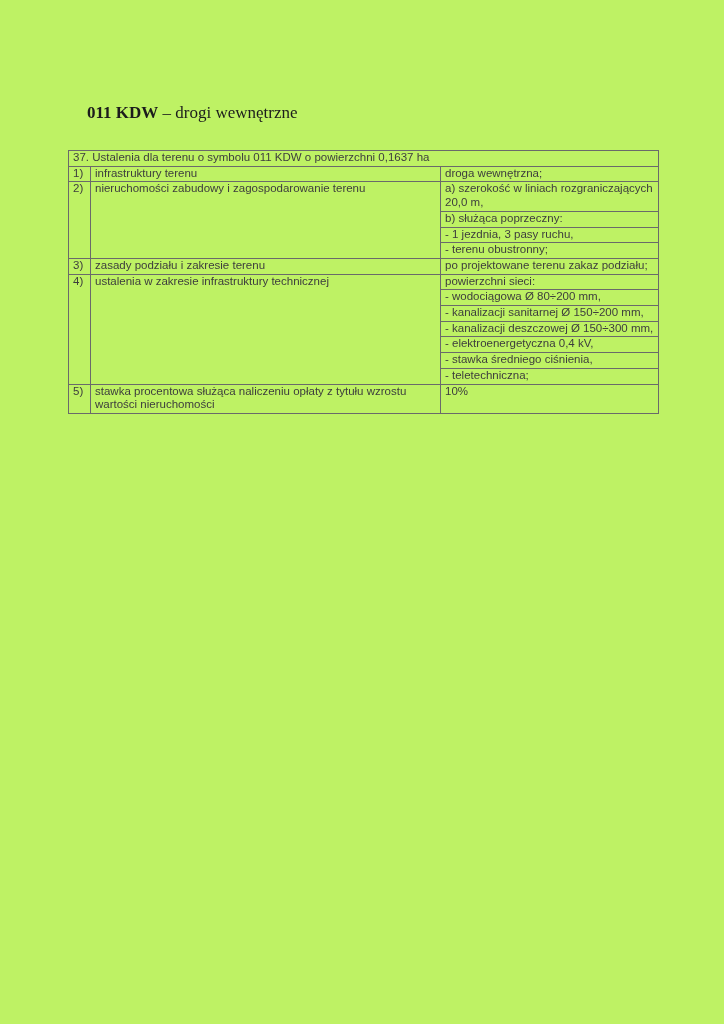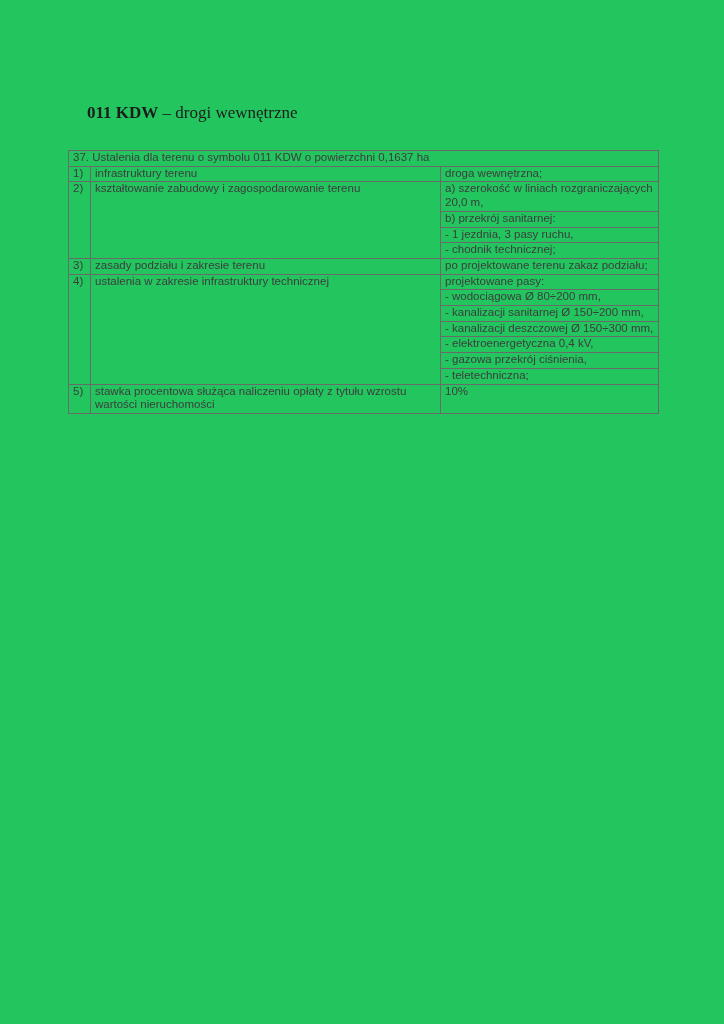--- a/index.html
+++ b/index.html
@@ -4,21 +4,21 @@
 <style>
   html, body {
     margin: 0;
     padding: 0;
     background: #ffffff;
   }
   .page {
     position: relative;
     width: 724px;
     height: 1024px;
-    background: #22c55e;
+    background: #bef264;
     overflow: hidden;
   }
   .doc-title {
     position: absolute;
     left: 87px;
     top: 103px;
     font-family: "Liberation Serif", "DejaVu Serif", serif;
     font-size: 17px;
     color: #1c1c1c;
     white-space: nowrap;
@@ -68,58 +68,58 @@
       </tr>
 
       <tr>
         <td class="num">1)</td>
         <td>infrastruktury terenu</td>
         <td>droga wewnętrzna;</td>
       </tr>
 
       <tr>
         <td class="num" rowspan="4">2)</td>
-        <td rowspan="4">kształtowanie zabudowy i zagospodarowanie terenu</td>
+        <td rowspan="4">nieruchomości zabudowy i zagospodarowanie terenu</td>
         <td>a) szerokość w liniach rozgraniczających 20,0 m,</td>
       </tr>
       <tr>
-        <td>b) przekrój sanitarnej:</td>
+        <td>b) służąca poprzeczny:</td>
       </tr>
       <tr>
         <td>- 1 jezdnia, 3 pasy ruchu,</td>
       </tr>
       <tr>
-        <td>- chodnik technicznej;</td>
+        <td>- terenu obustronny;</td>
       </tr>
 
       <tr>
         <td class="num">3)</td>
         <td>zasady podziału i zakresie terenu</td>
         <td>po projektowane terenu zakaz podziału;</td>
       </tr>
 
       <tr>
         <td class="num" rowspan="7">4)</td>
         <td rowspan="7">ustalenia w zakresie infrastruktury technicznej</td>
-        <td>projektowane pasy:</td>
+        <td>powierzchni sieci:</td>
       </tr>
       <tr>
         <td>- wodociągowa Ø 80÷200 mm,</td>
       </tr>
       <tr>
         <td>- kanalizacji sanitarnej Ø 150÷200 mm,</td>
       </tr>
       <tr>
         <td>- kanalizacji deszczowej Ø 150÷300 mm,</td>
       </tr>
       <tr>
         <td>- elektroenergetyczna 0,4 kV,</td>
       </tr>
       <tr>
-        <td>- gazowa przekrój ciśnienia,</td>
+        <td>- stawka średniego ciśnienia,</td>
       </tr>
       <tr>
         <td>- teletechniczna;</td>
       </tr>
 
       <tr>
         <td class="num">5)</td>
         <td>stawka procentowa służąca naliczeniu opłaty z tytułu wzrostu wartości nieruchomości</td>
         <td>10%</td>
       </tr>

